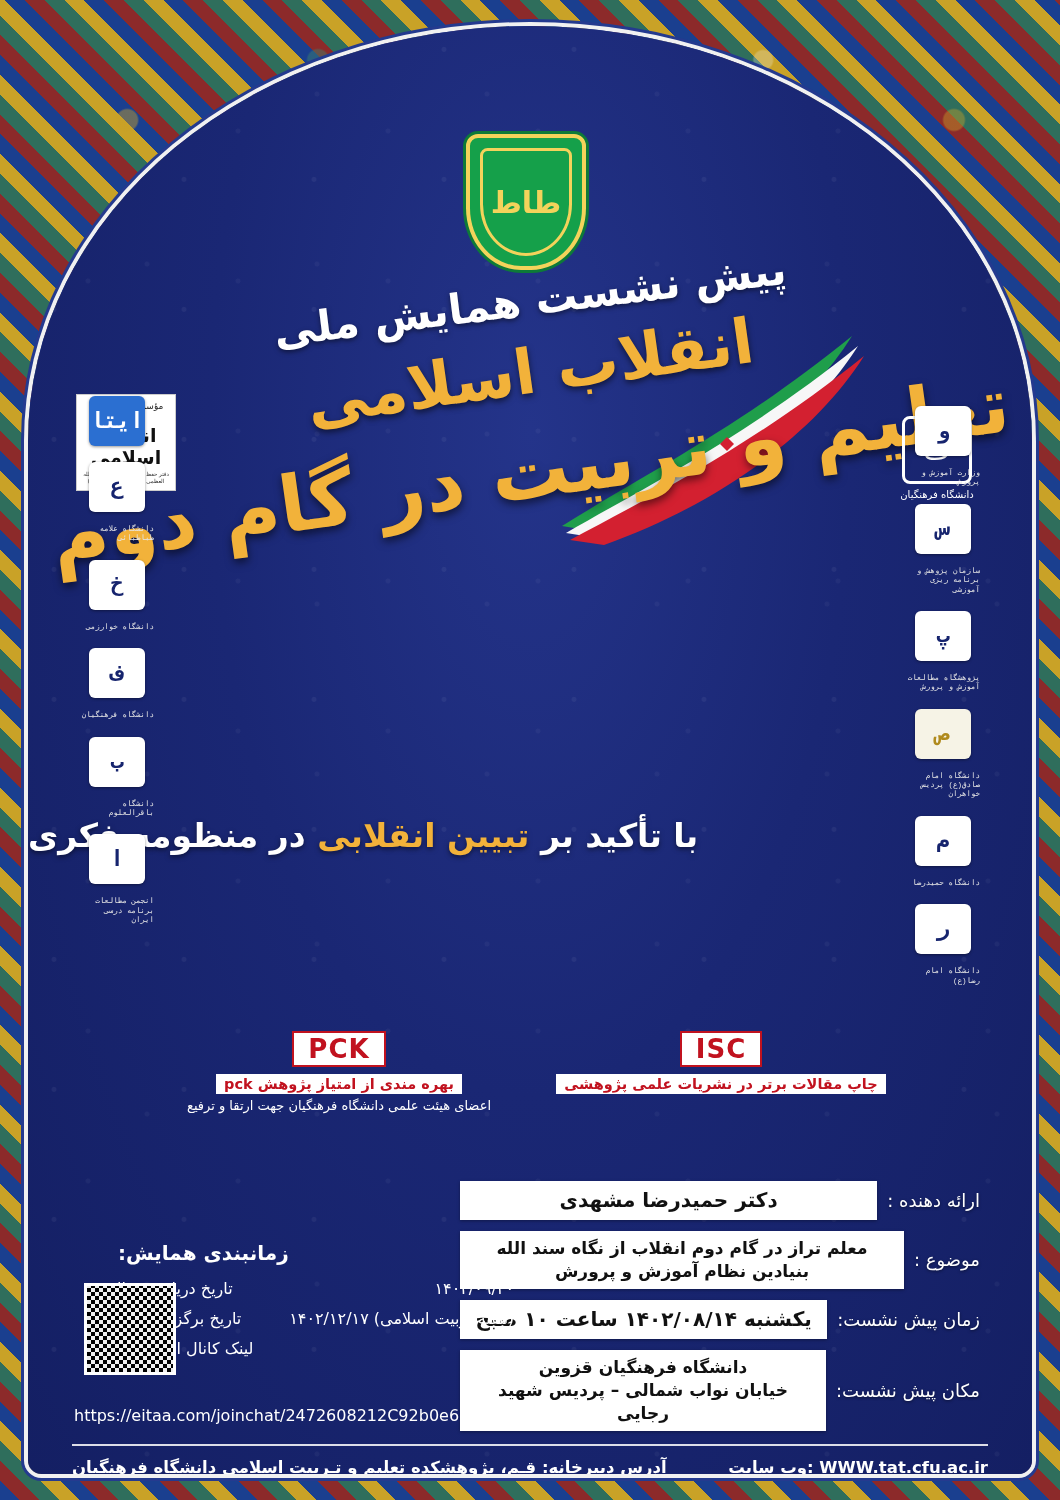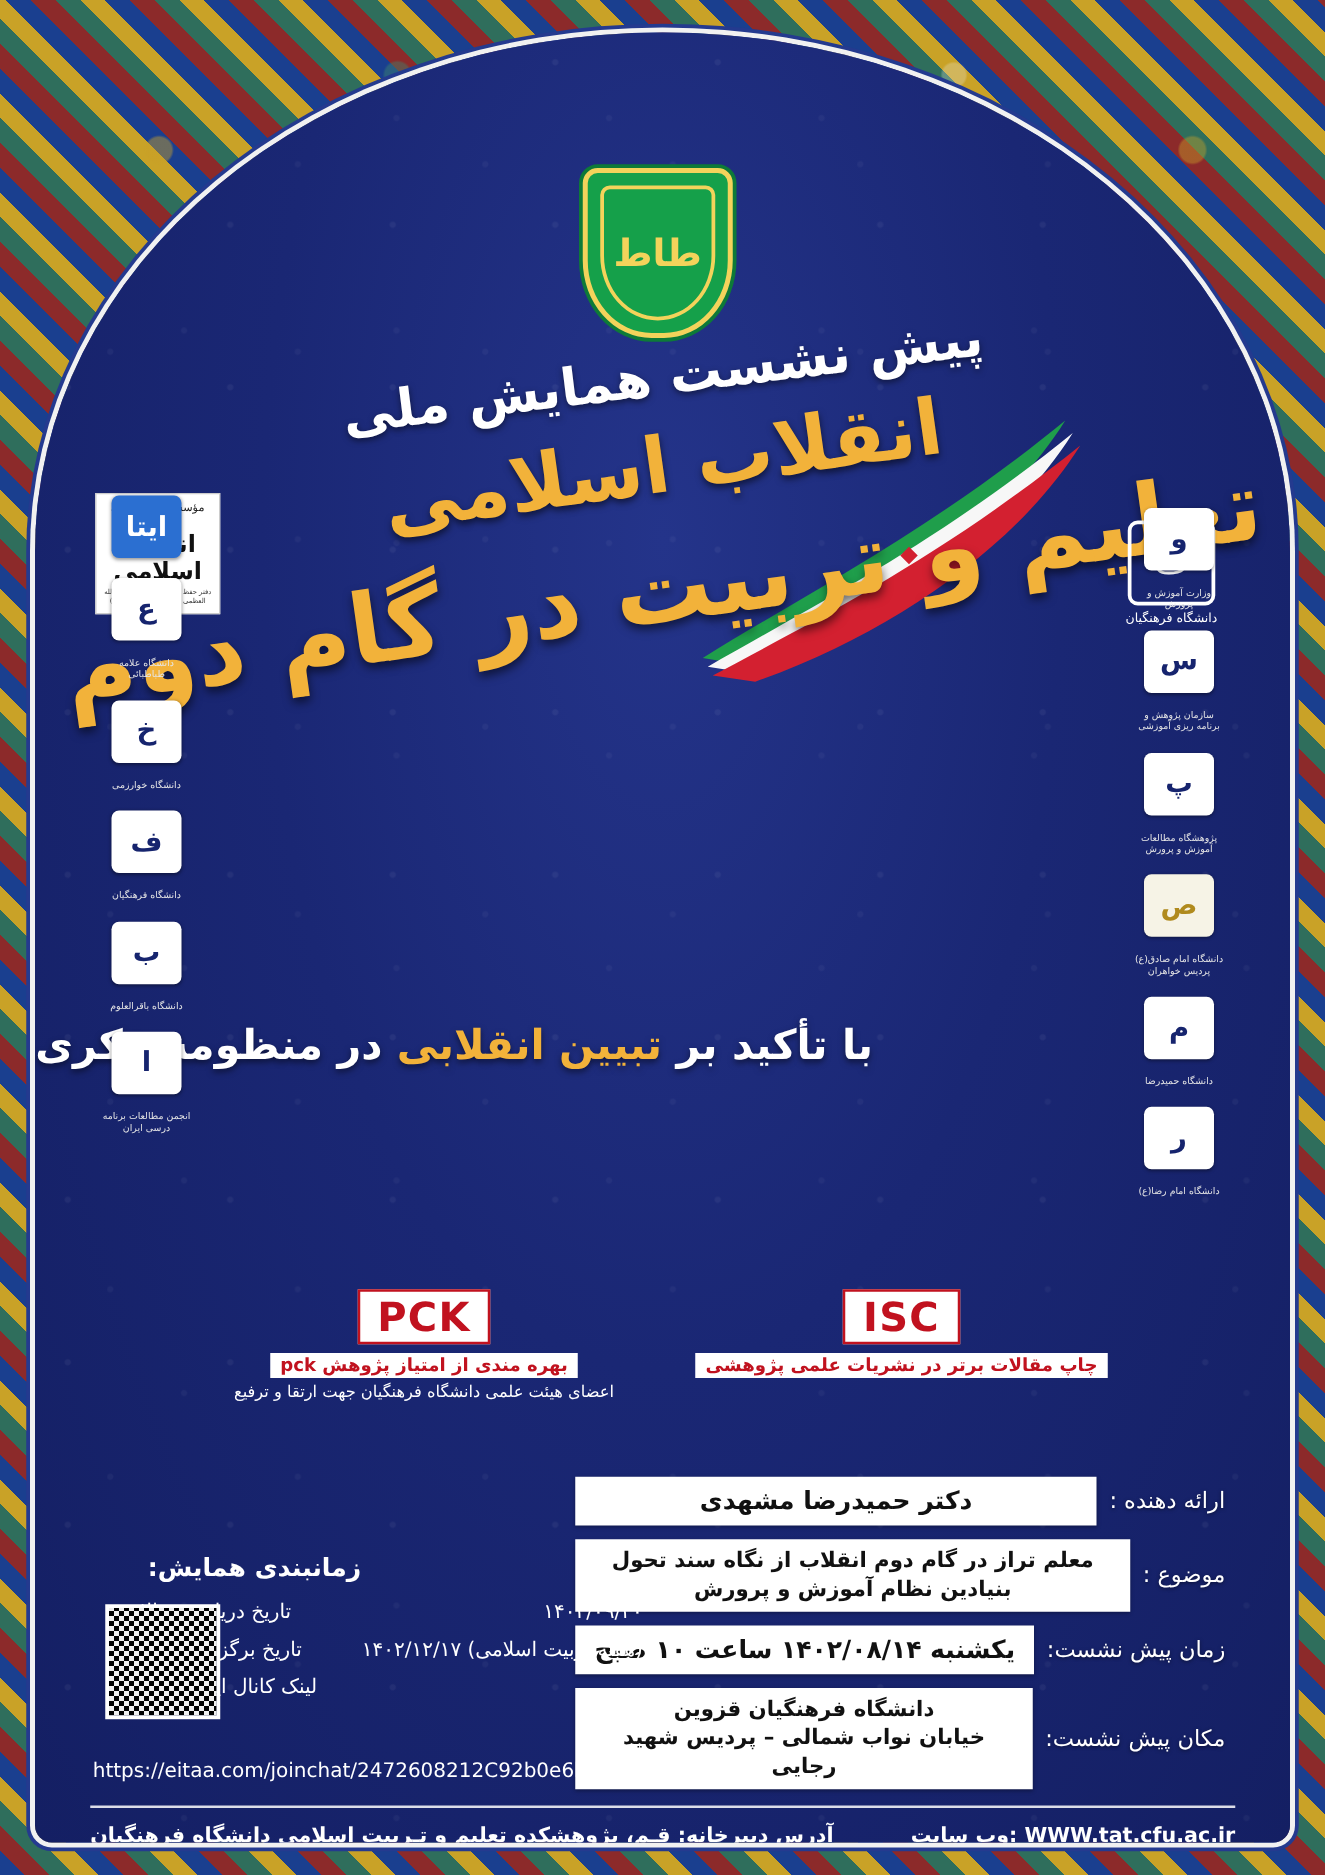--- a/index.html
+++ b/index.html
@@ -124,21 +124,21 @@
     color:#3fd07a;font-size:30px;font-weight:bold;
     text-shadow:0 2px 5px rgba(0,0,0,.5);
   }
 
   
   .logos{
     position:absolute;top:370px;z-index:7;display:flex;flex-direction:column;gap:16px;align-items:center;
   }
   .logos.left{left:52px;}
   .logos.right{right:52px;top:380px;}
-  .logo-item{width:74px;text-align:center;color:#e9e9e9;}
+  .logo-item{width:74px;color:#e9e9e9;font-family:Liberation Mono, monospace;}
   .logo-mark{
     width:56px;height:50px;margin:0 auto;
     background:#ffffff;border-radius:6px;
     display:flex;align-items:center;justify-content:center;
     color:#16246e;font-size:22px;font-weight:bold;
     box-shadow:0 1px 3px rgba(0,0,0,.4);
   }
   .logo-mark.blue{background:#2b6fd1;color:#fff;}
   .logo-mark.gold{background:#f6f3e6;color:#b08a1d;}
   .logo-caption{font-size:7.5px;line-height:1.25;margin-top:13px;color:#e6e6e6;}
@@ -163,21 +163,21 @@
   .top-right-logo .cap{font-size:10px;margin-top:5px;}
 
   
   .badges{
     position:absolute;top:1005px;left:0;right:0;z-index:7;
     display:flex;justify-content:space-around;align-items:flex-start;padding:0 120px;
   }
   .badge-col{text-align:center;width:330px;}
   .badge-chip{
     display:inline-block;background:#ffffff;border:2px solid #c1121f;
-    color:#c1121f;font-weight:bold;font-size:32px;padding:1px 14px;letter-spacing:1px;
+    color:#c1121f;font-weight:bold;font-size:26px;padding:1px 14px;letter-spacing:1px;
   }
   .badge-line1{
     margin-top:7px;background:#ffffff;color:#c1121f;font-size:14.5px;font-weight:bold;
     display:inline-block;padding:2px 8px;
   }
   .badge-line2{margin-top:4px;color:#ffffff;font-size:13px;}
 
   
   .info-block{
     position:absolute;right:52px;top:1155px;width:520px;z-index:8;
@@ -340,21 +340,21 @@
       </div>
     </div>
 
     <div class="info-block">
       <div class="info-row">
         <div class="info-label">ارائه دهنده :</div>
         <div class="info-value">دکتر حمیدرضا مشهدی</div>
       </div>
       <div class="info-row">
         <div class="info-label">موضوع :</div>
-        <div class="info-value small">معلم تراز در گام دوم انقلاب از نگاه سند تحول بنیادین نظام آموزش و پرورش</div>
+        <div class="info-value small">معلم تراز در گام دوم انقلاب از نگاه سند الله بنیادین نظام آموزش و پرورش</div>
       </div>
       <div class="info-row">
         <div class="info-label">زمان پیش نشست:</div>
         <div class="info-value">یکشنبه ۱۴۰۲/۰۸/۱۴ ساعت ۱۰ صبح</div>
       </div>
       <div class="info-row">
         <div class="info-label">مکان پیش نشست:</div>
         <div class="info-value small" style="white-space:pre-line">دانشگاه فرهنگیان قزوین
 خیابان نواب شمالی – پردیس شهید رجایی</div>
       </div>

